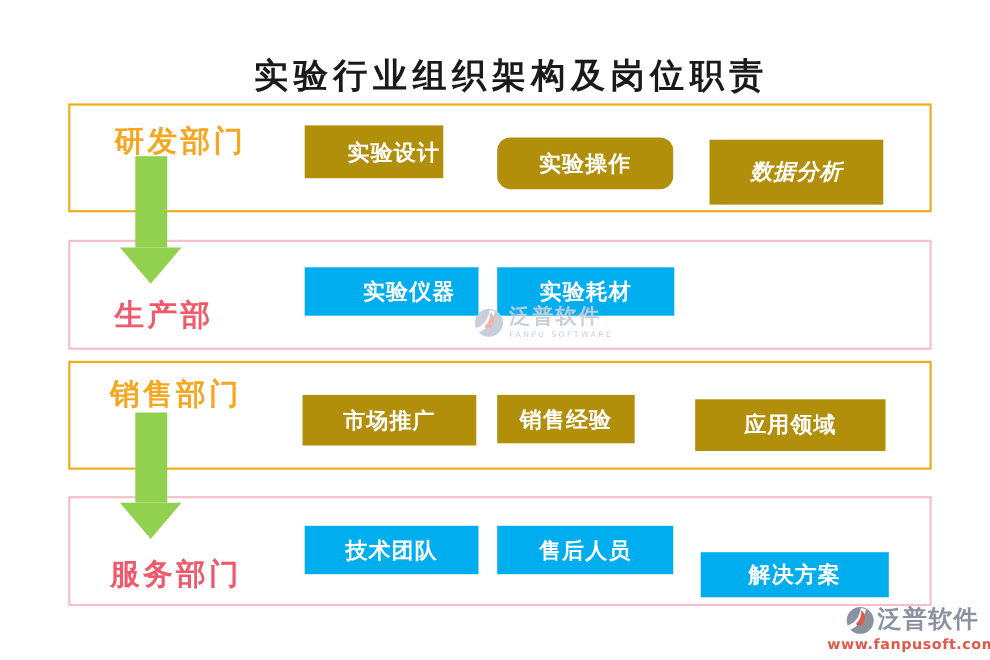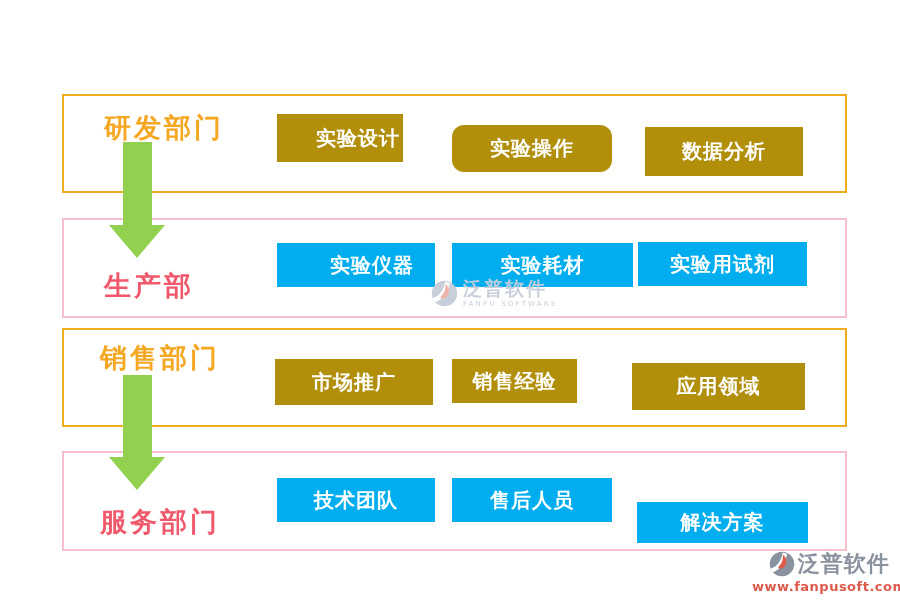--- a/index.html
+++ b/index.html
@@ -32,23 +32,23 @@
   
   .chip{
     position:absolute;border:none;color:#ffffff;font-weight:bold;
     font-size:20px;letter-spacing:1px;font-family:"DejaVu Sans",sans-serif;
     display:flex;align-items:center;justify-content:center;cursor:pointer;padding:0;
   }
   .chip.gold{background:var(--gold-btn);}
   .chip.blue{background:var(--blue-btn);}
   .b-1-1{left:277px;top:114px;width:126px;height:48px;padding-left:36px;}
   .b-1-2{left:452px;top:125px;width:160px;height:47px;border-radius:12px;}
-  .b-1-3{left:645px;top:127px;width:158px;height:49px;}
+  .b-1-3{left:645px;top:127px;width:158px;height:59px;font-style:italic;}
   .b-2-1{left:277px;top:243px;width:158px;height:44px;padding-left:32px;}
-  .b-2-2{left:452px;top:243px;width:181px;height:44px;}
+  .b-2-2{left:452px;top:243px;width:161px;height:44px;}
   .b-2-3{left:638px;top:242px;width:169px;height:44px;}
   .b-3-1{left:275px;top:359px;width:158px;height:46px;}
   .b-3-2{left:452px;top:359px;width:125px;height:44px;}
   .b-3-3{left:632px;top:363px;width:173px;height:47px;}
   .b-4-1{left:277px;top:478px;width:158px;height:44px;}
   .b-4-2{left:452px;top:478px;width:160px;height:44px;}
   .b-4-3{left:637px;top:477px;width:171px;height:41px;margin-top:25px;}
   
   .arrow{position:absolute;left:109px;width:57px;z-index:5;}
   .arrow-1{top:142px;height:116px;}
@@ -68,32 +68,32 @@
   .fl-row{display:flex;align-items:center;gap:3px;}
   .fl-name{font-size:22px;font-weight:bold;letter-spacing:1px;color:var(--footer-gray);
     font-family:"DejaVu Sans",sans-serif;white-space:nowrap;}
   .fl-url{font-size:13px;font-weight:bold;color:var(--footer-red);margin-top:3px;letter-spacing:.5px;}
 </style>
 </head>
 <body>
 
 <div class="canvas">
 
+  <h1 class="title">实验行业组织架构及岗位职责</h1>
 
   <section class="dept-box box-1"></section>
   <span class="dept-label label-1">研发部门</span>
   <button class="chip gold b-1-1">实验设计</button>
   <button class="chip gold b-1-2">实验操作</button>
   <button class="chip gold b-1-3">数据分析</button>
 
   <section class="dept-box box-2"></section>
   <span class="dept-label label-2">生产部</span>
   <button class="chip blue b-2-1">实验仪器</button>
   <button class="chip blue b-2-2">实验耗材</button>
-  <button class="chip blue b-2-3">实验用试剂</button>
 
   <section class="dept-box box-3"></section>
   <span class="dept-label label-3">销售部门</span>
   <button class="chip gold b-3-1">市场推广</button>
   <button class="chip gold b-3-2">销售经验</button>
   <button class="chip gold b-3-3">应用领域</button>
 
   <section class="dept-box box-4"></section>
   <span class="dept-label label-4">服务部门</span>
   <button class="chip blue b-4-1">技术团队</button>

